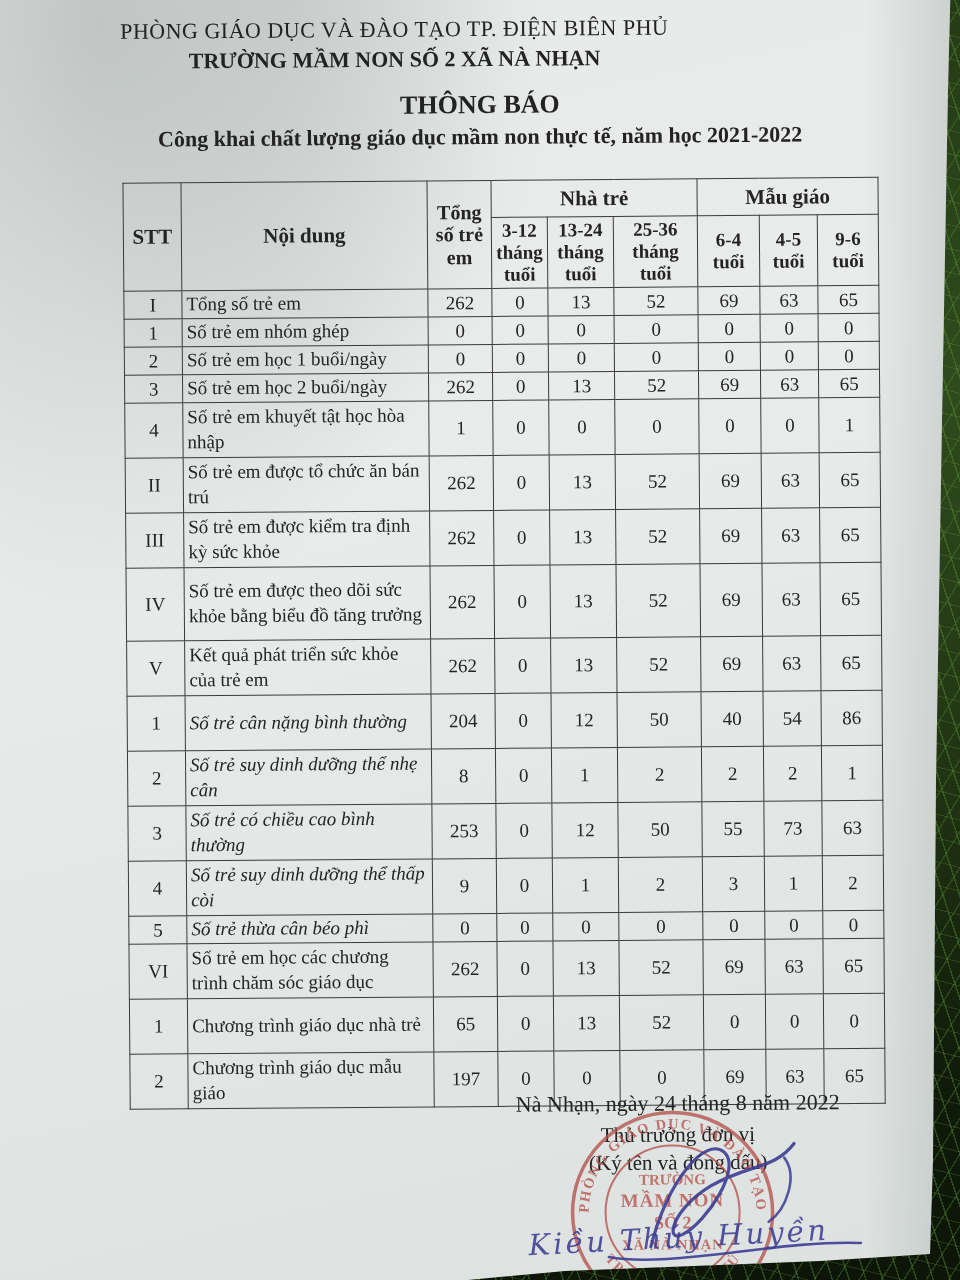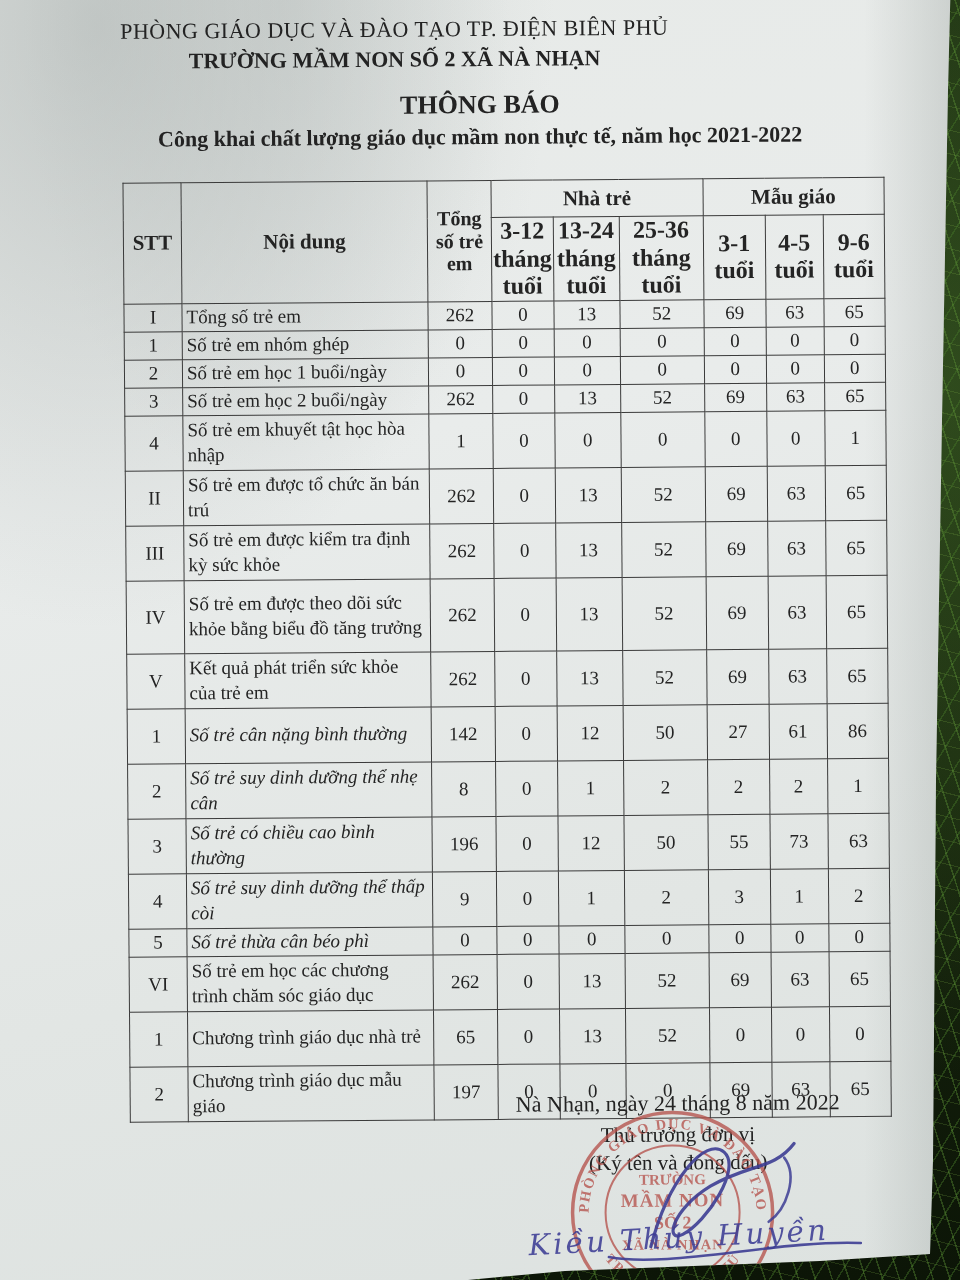--- a/index.html
+++ b/index.html
@@ -31,21 +31,21 @@
   .title-block{position:absolute;left:0;top:90px;width:960px;text-align:center;}
   .doc-title{font-size:26px;font-weight:bold;}
   .doc-subtitle{font-size:22px;font-weight:bold;margin-top:4px;}
 
   table.main{position:absolute;left:122px;top:180px;border-collapse:collapse;table-layout:fixed;
     font-size:19px;color:#242424;}
   table.main td, table.main th{border:1.6px solid #3b3b3b;padding:0 4px;vertical-align:middle;
     overflow:hidden;}
   table.main th{font-weight:bold;text-align:center;padding:0 1px;}
   th.group{height:36px;font-size:21px;}
-  th.sub{height:70px;line-height:1.15;font-size:24px;}
+  th.sub{height:70px;line-height:1.15;font-size:19px;}
   th.stt-h{font-size:21px;}
   th.tong-h{font-size:20px;line-height:1.12;}
   td.stt{text-align:center;}
   td.lbl{text-align:left;line-height:1.3;}
   td.lbl.it{font-style:italic;}
   td.val{text-align:center;}
   tr.r1 td{height:27px;}
   tr.r2 td{height:54px;}
   tr.r3 td{height:72px;}
 
@@ -96,21 +96,21 @@
             <th rowspan="2" class="stt-h">STT</th>
             <th rowspan="2" class="stt-h">Nội dung</th>
             <th rowspan="2" class="tong-h">Tổng số trẻ em</th>
             <th colspan="3" class="group">Nhà trẻ</th>
             <th colspan="3" class="group">Mẫu giáo</th>
           </tr>
           <tr>
             <th class="sub">3-12 tháng tuổi</th>
             <th class="sub">13-24 tháng tuổi</th>
             <th class="sub">25-36 tháng tuổi</th>
-            <th class="sub">3-1 tuổi</th>
+            <th class="sub">6-4 tuổi</th>
             <th class="sub">4-5 tuổi</th>
             <th class="sub">9-6 tuổi</th>
           </tr>
         </thead>
         <tbody>
             <tr class="r1">
               <td class="stt">I</td>
               <td class="lbl">Tổng số trẻ em</td>
               <td class="val">262</td>
               <td class="val">0</td>
@@ -204,43 +204,43 @@
               <td class="val">0</td>
               <td class="val">13</td>
               <td class="val">52</td>
               <td class="val">69</td>
               <td class="val">63</td>
               <td class="val">65</td>
             </tr>
             <tr class="r2">
               <td class="stt">1</td>
               <td class="lbl it">Số trẻ cân nặng bình thường</td>
-              <td class="val">142</td>
+              <td class="val">204</td>
               <td class="val">0</td>
               <td class="val">12</td>
               <td class="val">50</td>
-              <td class="val">27</td>
-              <td class="val">61</td>
+              <td class="val">40</td>
+              <td class="val">54</td>
               <td class="val">86</td>
             </tr>
             <tr class="r2">
               <td class="stt">2</td>
               <td class="lbl it">Số trẻ suy dinh dưỡng thể nhẹ cân</td>
               <td class="val">8</td>
               <td class="val">0</td>
               <td class="val">1</td>
               <td class="val">2</td>
               <td class="val">2</td>
               <td class="val">2</td>
               <td class="val">1</td>
             </tr>
             <tr class="r2">
               <td class="stt">3</td>
               <td class="lbl it">Số trẻ có chiều cao bình thường</td>
-              <td class="val">196</td>
+              <td class="val">253</td>
               <td class="val">0</td>
               <td class="val">12</td>
               <td class="val">50</td>
               <td class="val">55</td>
               <td class="val">73</td>
               <td class="val">63</td>
             </tr>
             <tr class="r2">
               <td class="stt">4</td>
               <td class="lbl it">Số trẻ suy dinh dưỡng thể thấp còi</td>

